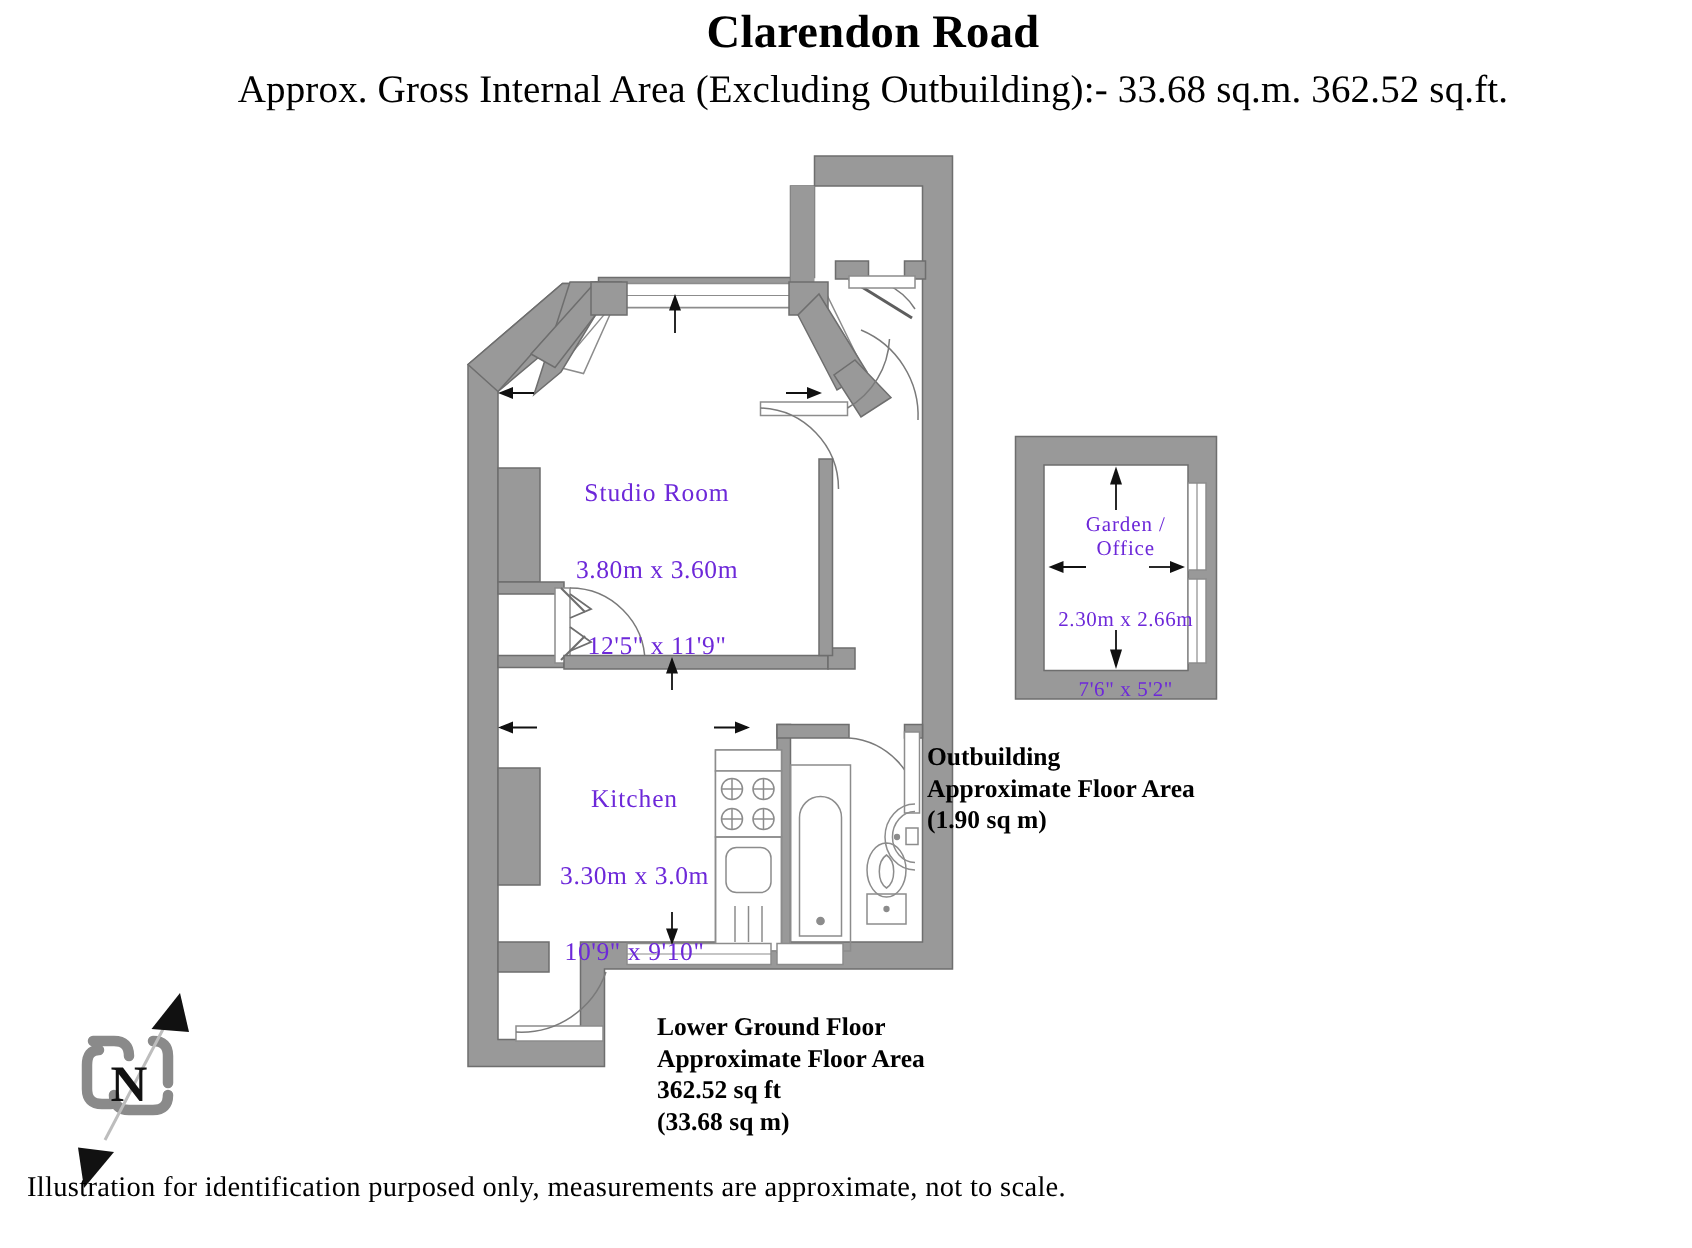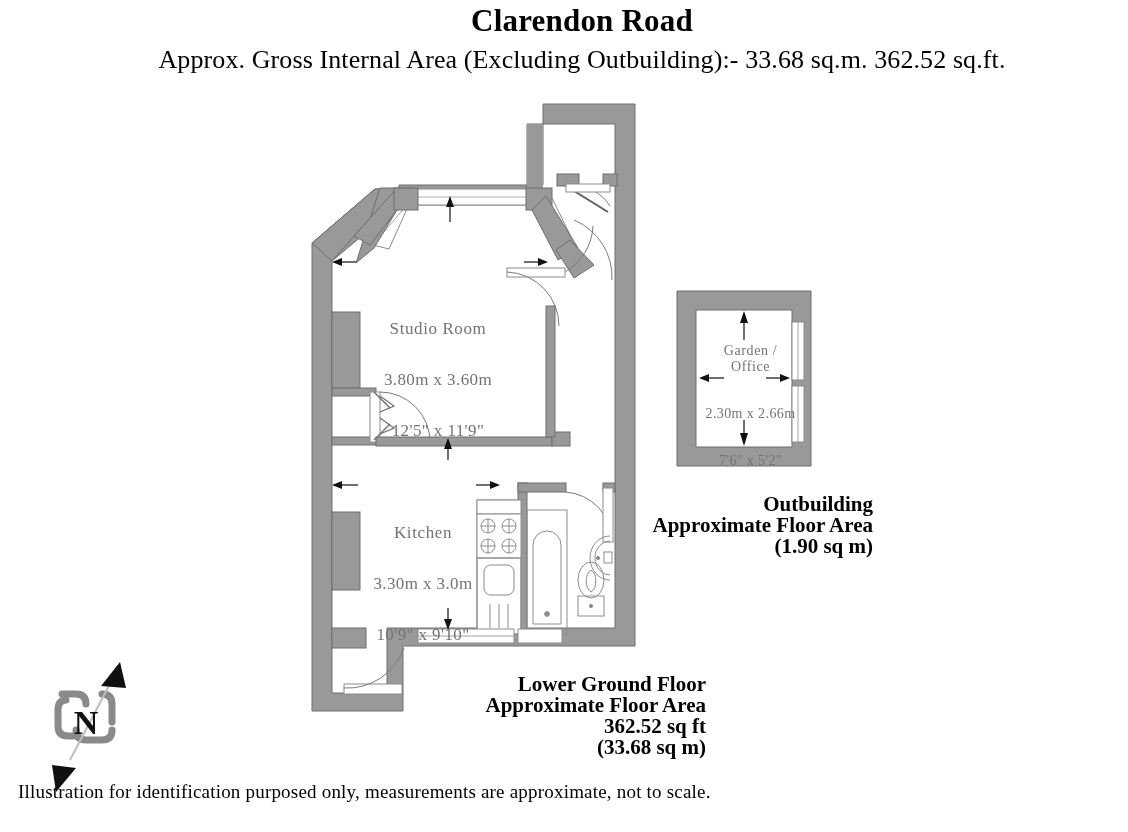--- a/index.html
+++ b/index.html
@@ -54,21 +54,21 @@
     top: 0;
     width: 1128px;
     height: 832px;
   }
 
   
   .room-label {
     position: absolute;
     text-align: center;
     font-family: "Liberation Serif", "DejaVu Serif", serif;
-    color: #737373;
+    color: #6d28d9;
     white-space: nowrap;
   }
   .room-label .rl-name {
     font-size: 17px;
     line-height: 21px;
     letter-spacing: 0.6px;
   }
   .room-label .rl-dim {
     font-size: 17px;
     line-height: 21px;
@@ -89,24 +89,24 @@
   #label-garden {
     left: 650px;
     top: 343px;
     width: 165px;
   }
   #label-garden .rl-name { font-size: 14px; line-height: 16px; }
   #label-garden .rl-dim  { font-size: 14px; line-height: 17px; }
 
   .area-caption {
     position: absolute;
-    text-align: right;
+    text-align: left;
     font-family: "Liberation Serif", "DejaVu Serif", serif;
     font-weight: bold;
-    font-size: 21px;
+    font-size: 17px;
     line-height: 21px;
     white-space: nowrap;
   }
   #caption-outbuilding {
     left: 600px;
     top: 494px;
     width: 255px;
   }
   #caption-lowerground {
     left: 420px;

